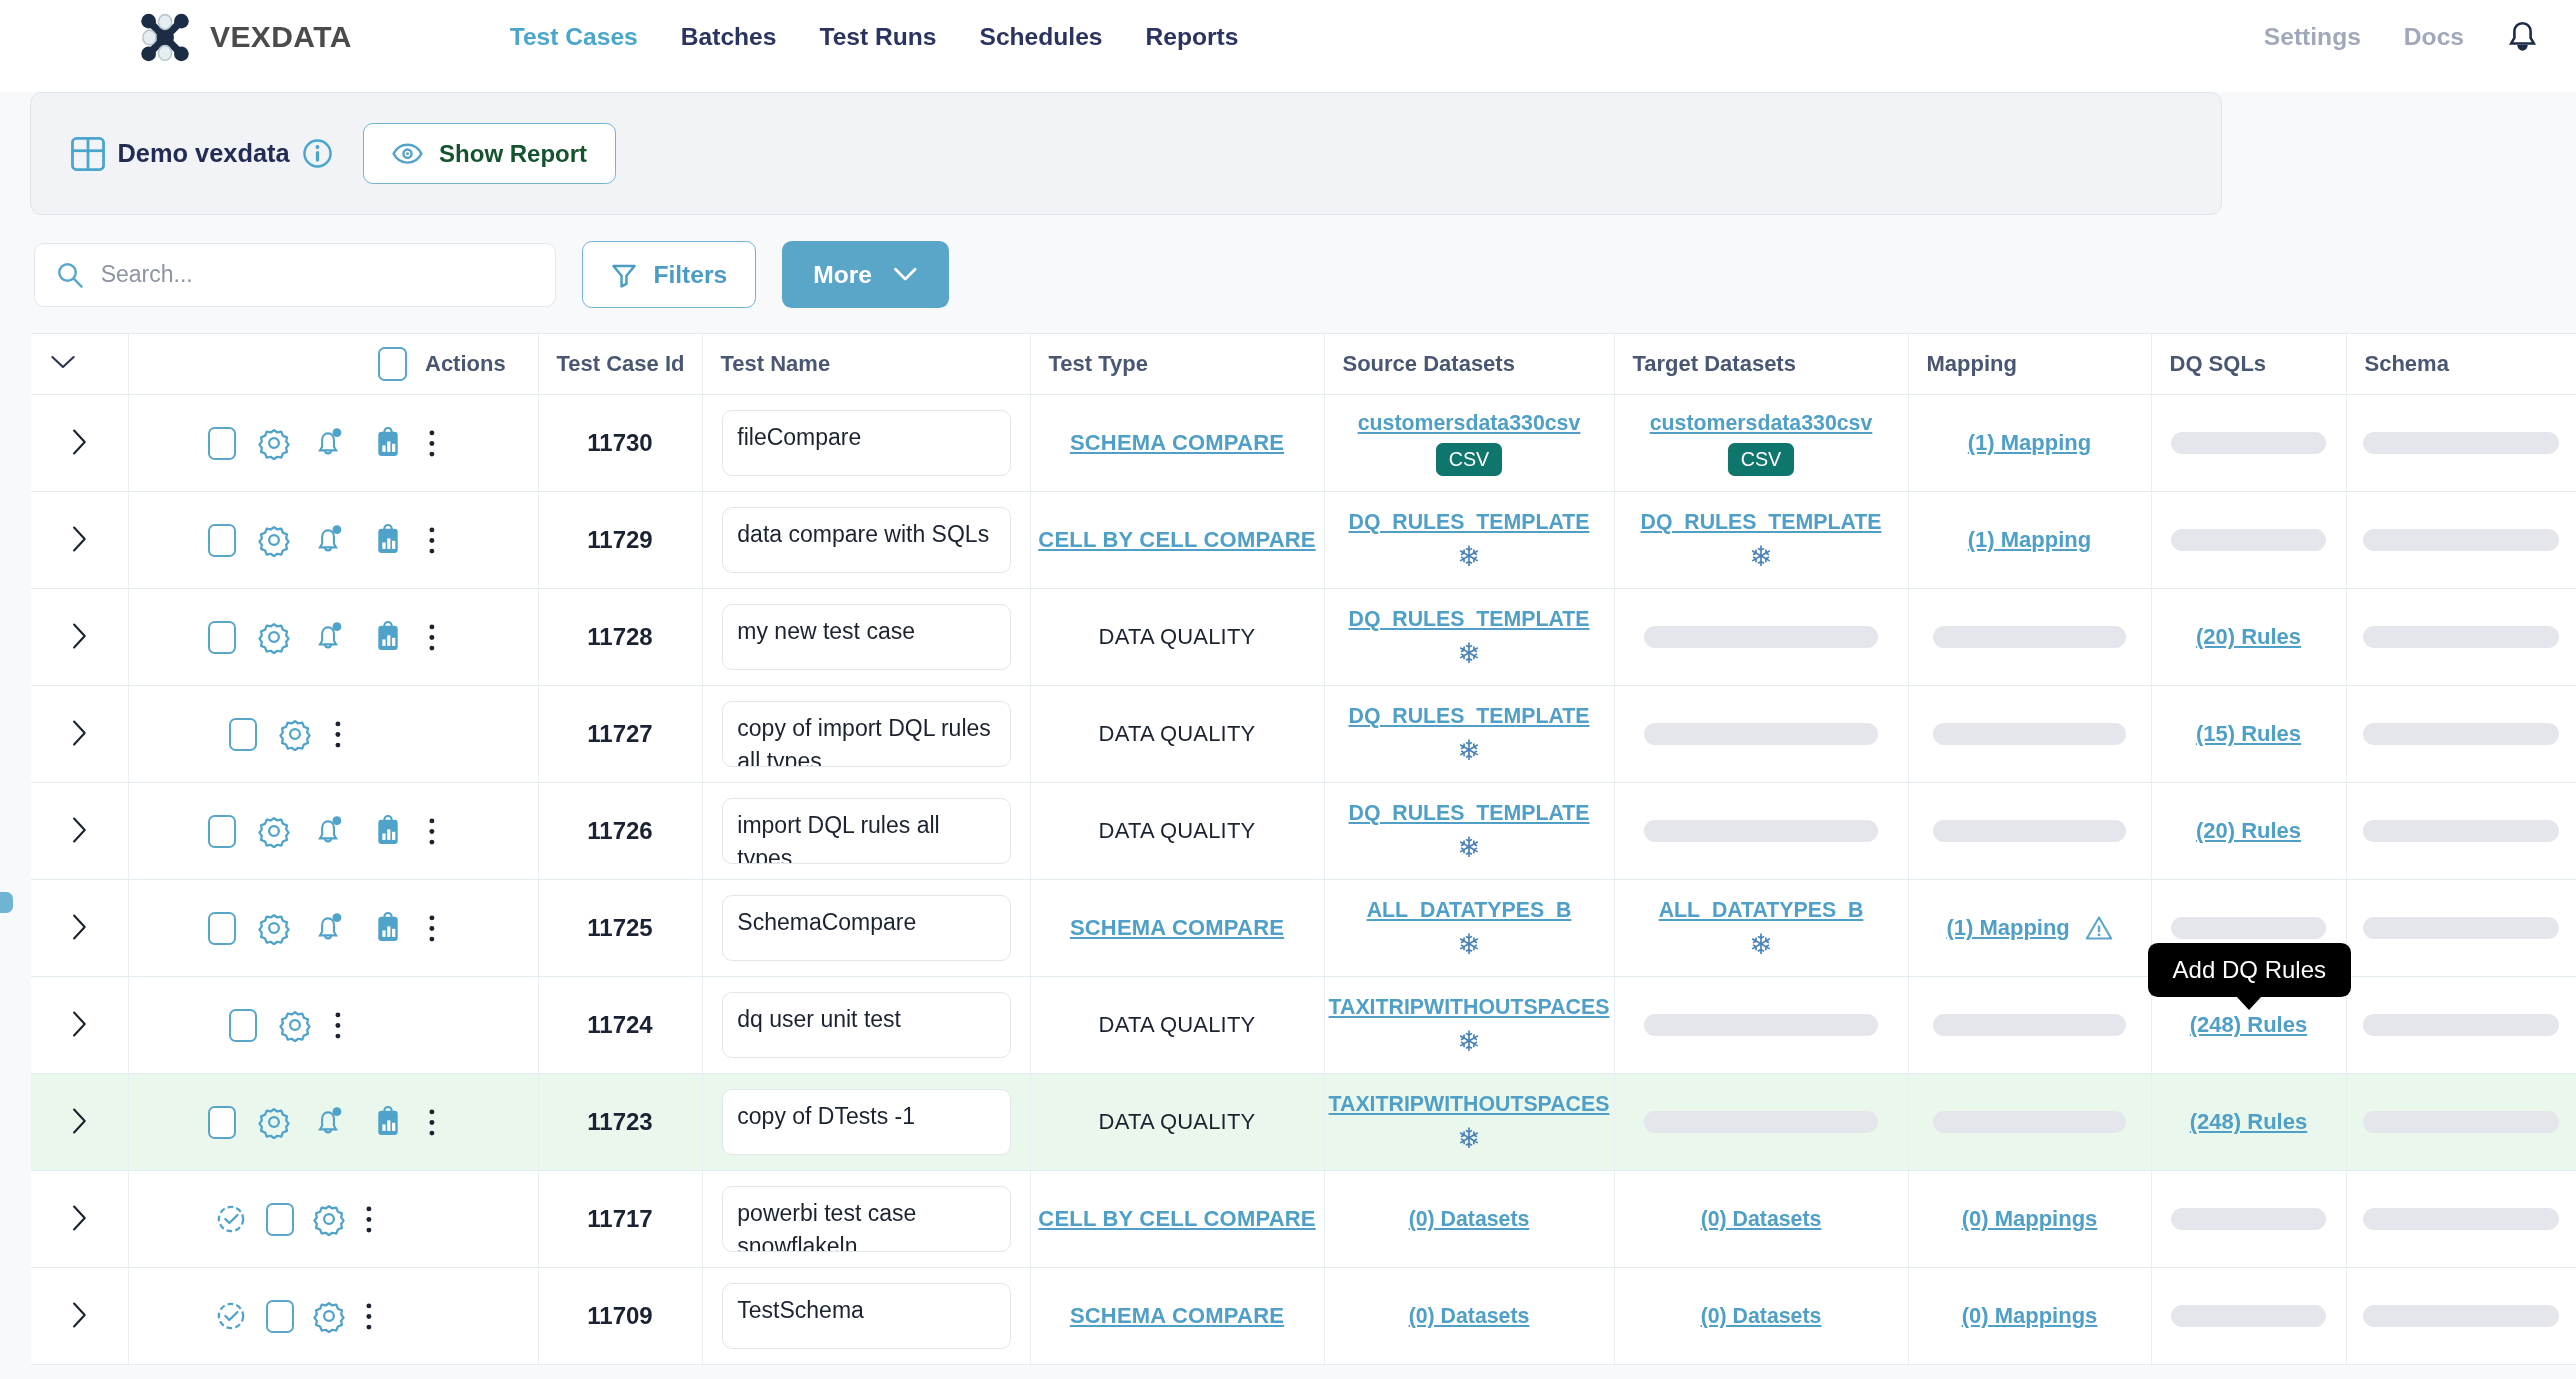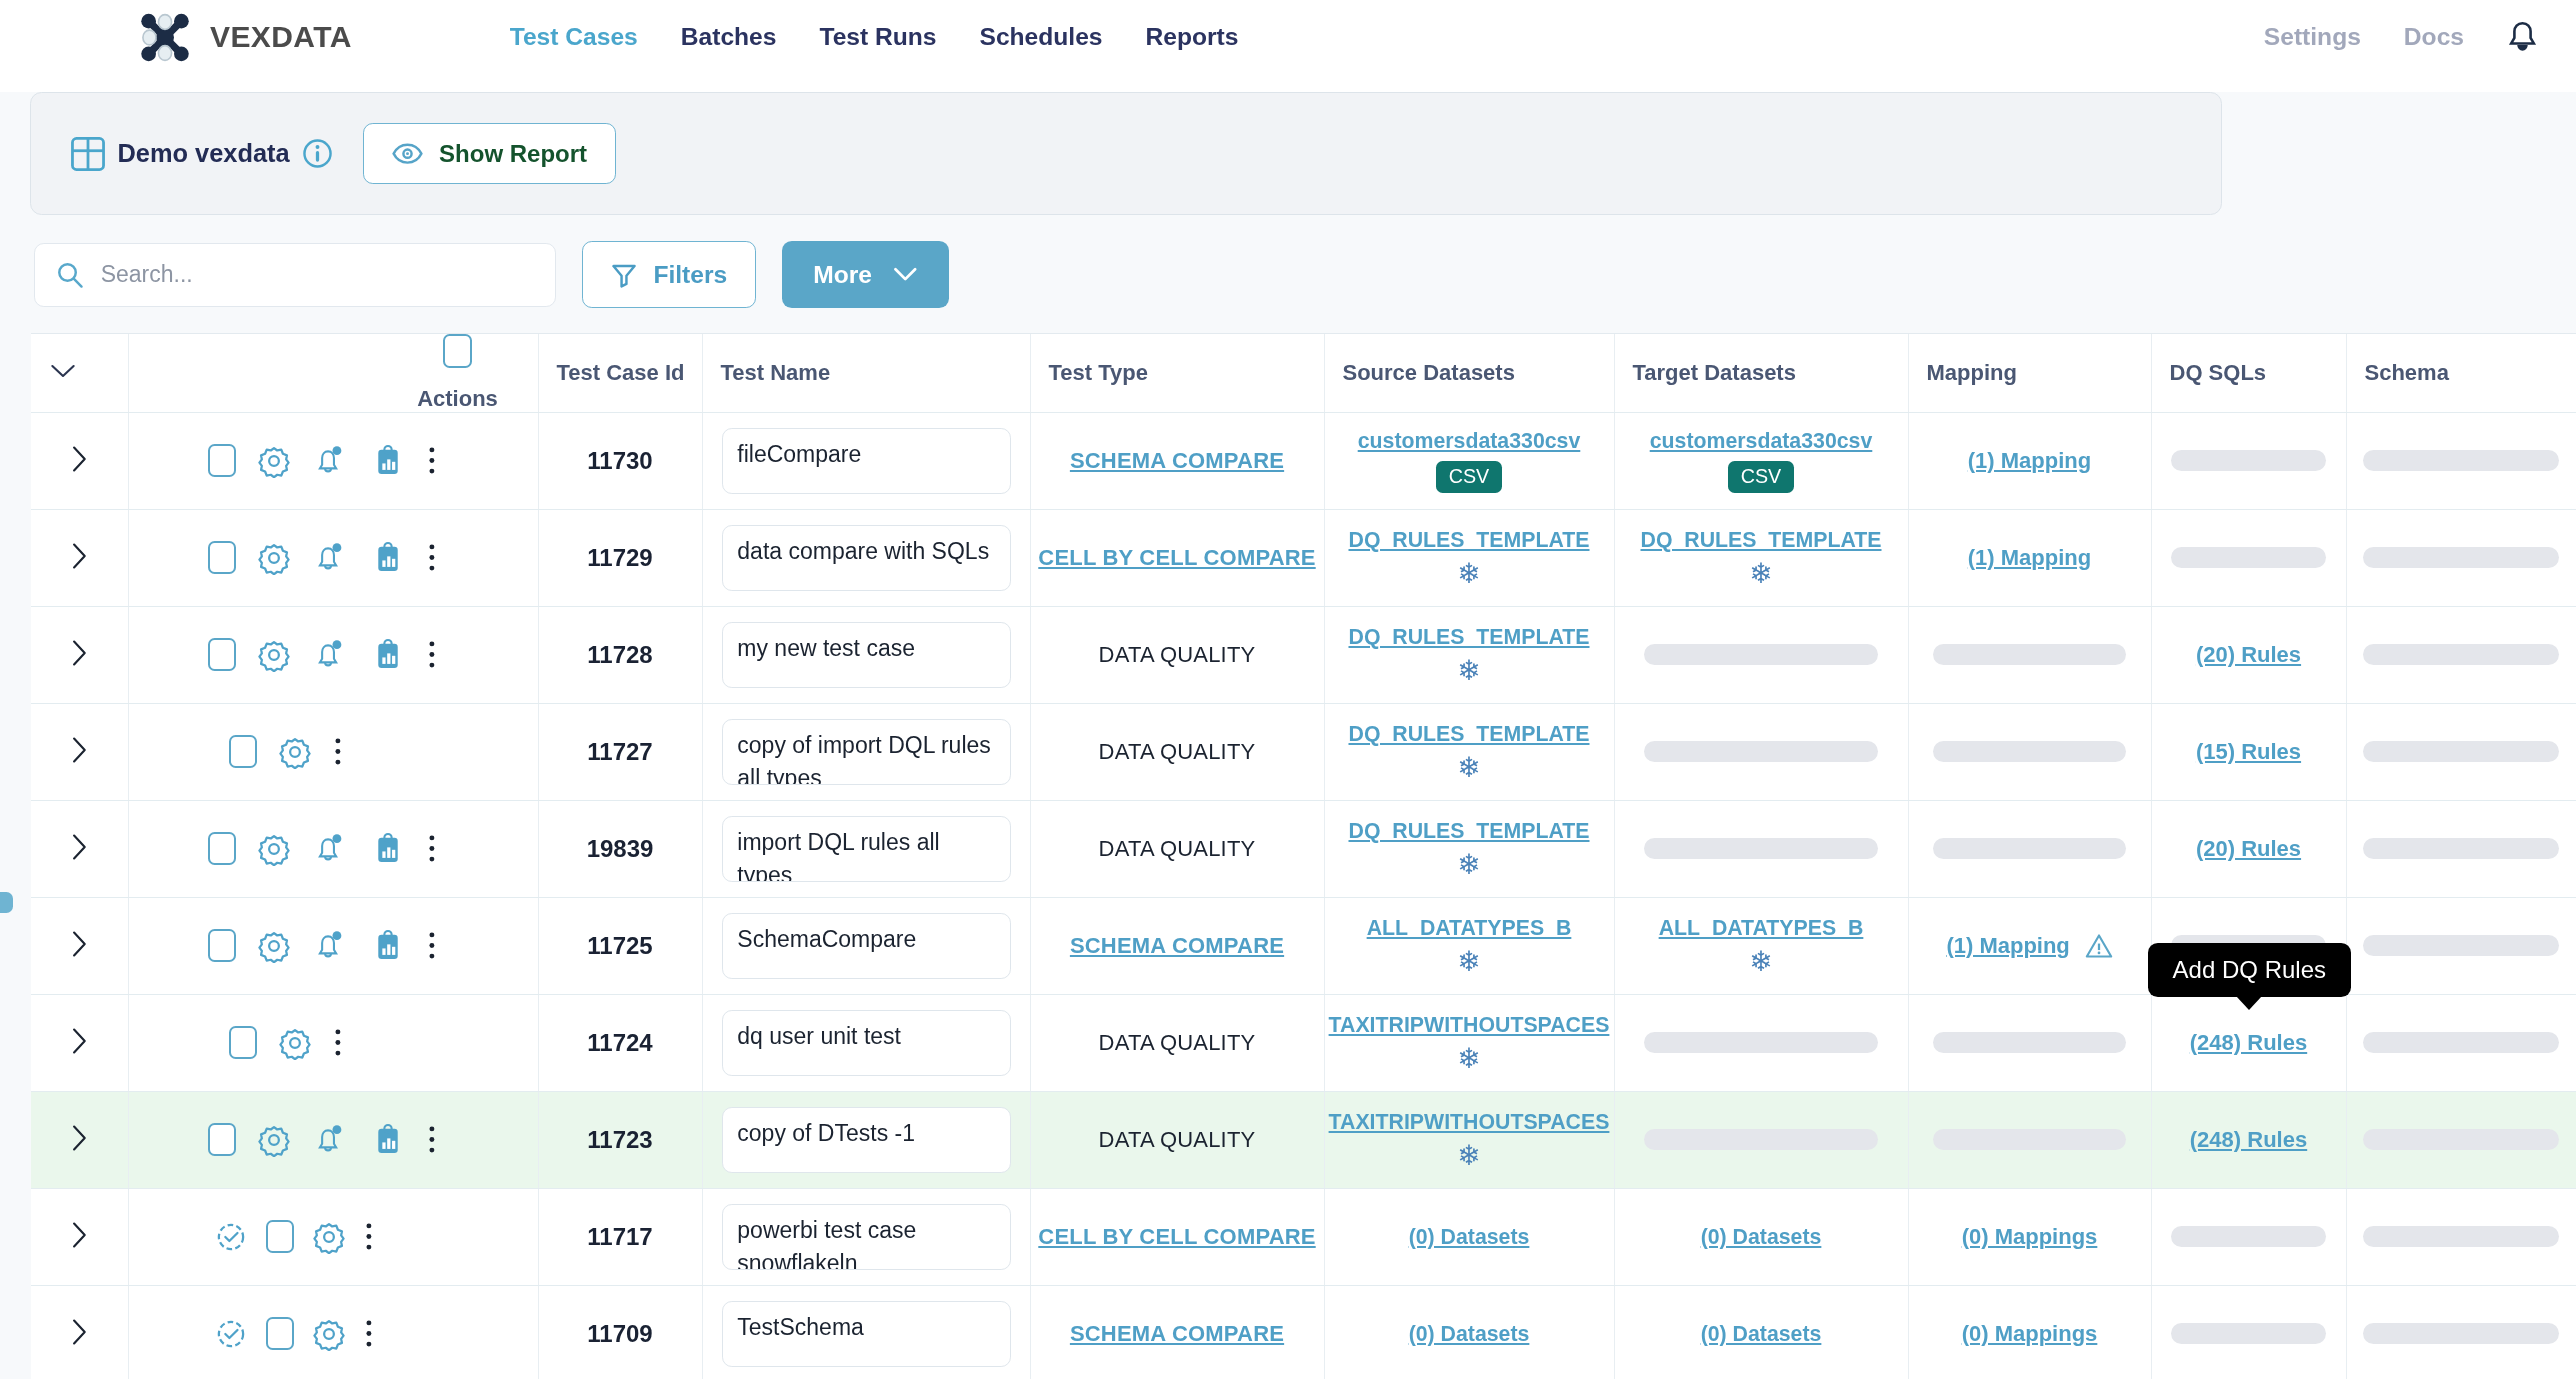--- a/index.html
+++ b/index.html
@@ -133,21 +133,21 @@
   th.c-act { width: 410px; padding-left: 0; }
   th.c-tcid { width: 164px; }
   th.c-tname { width: 328px; }
   th.c-ttype { width: 294px; }
   th.c-src { width: 290px; }
   th.c-tgt { width: 294px; }
   th.c-map { width: 243px; }
   th.c-dq { width: 195px; }
   th.c-schema { width: 230px; border-right: none; }
 
-  .th-actions-inner { display: flex; align-items: center; gap: 18px; padding-left: 231px; flex-direction: column; }
+  .th-actions-inner { display: flex; align-items: center; gap: 18px; padding-left: 231px; }
   .hdr-checkbox {
     width: 29.5px; height: 34px; border: 2.5px solid #5aa6c8; border-radius: 6.6px;
     background: #fff; cursor: pointer; flex: 0 0 auto;
   }
   .chev-down-hdr { width: 28px; height: 18px; }
 
   td { background: #ffffff; }
   tr.row { height: 97px; }
   tr.row.highlight td { background: #eaf7ec; }
   td.c-exp { text-align: center; }
@@ -584,21 +584,21 @@
                   <rect x="20" y="19" width="4" height="13" fill="#fff"></rect>
                   <rect x="26" y="22" width="4" height="10" fill="#fff"></rect>
                 </svg>
                 <svg viewBox="0 0 12 40" class="dots-icon">
                   <circle cx="6" cy="7" r="3" fill="#1b2330"></circle>
                   <circle cx="6" cy="20" r="3" fill="#1b2330"></circle>
                   <circle cx="6" cy="33" r="3" fill="#1b2330"></circle>
                 </svg>
               </div>
             </td>
-            <td class="c-tcid tcid">19839</td>
+            <td class="c-tcid tcid">11726</td>
             <td>
               <div class="name-box">
                 <span class="name-txt">import DQL rules all types</span>
               </div>
             </td>
             <td class="c-ttype"><span class="ttype-plain">DATA QUALITY</span></td>
             <td class="c-src">
               <div class="ds-cell">
                 <span class="ds-link">DQ_RULES_TEMPLATE</span>
                 <span class="snowflake">❄</span>

